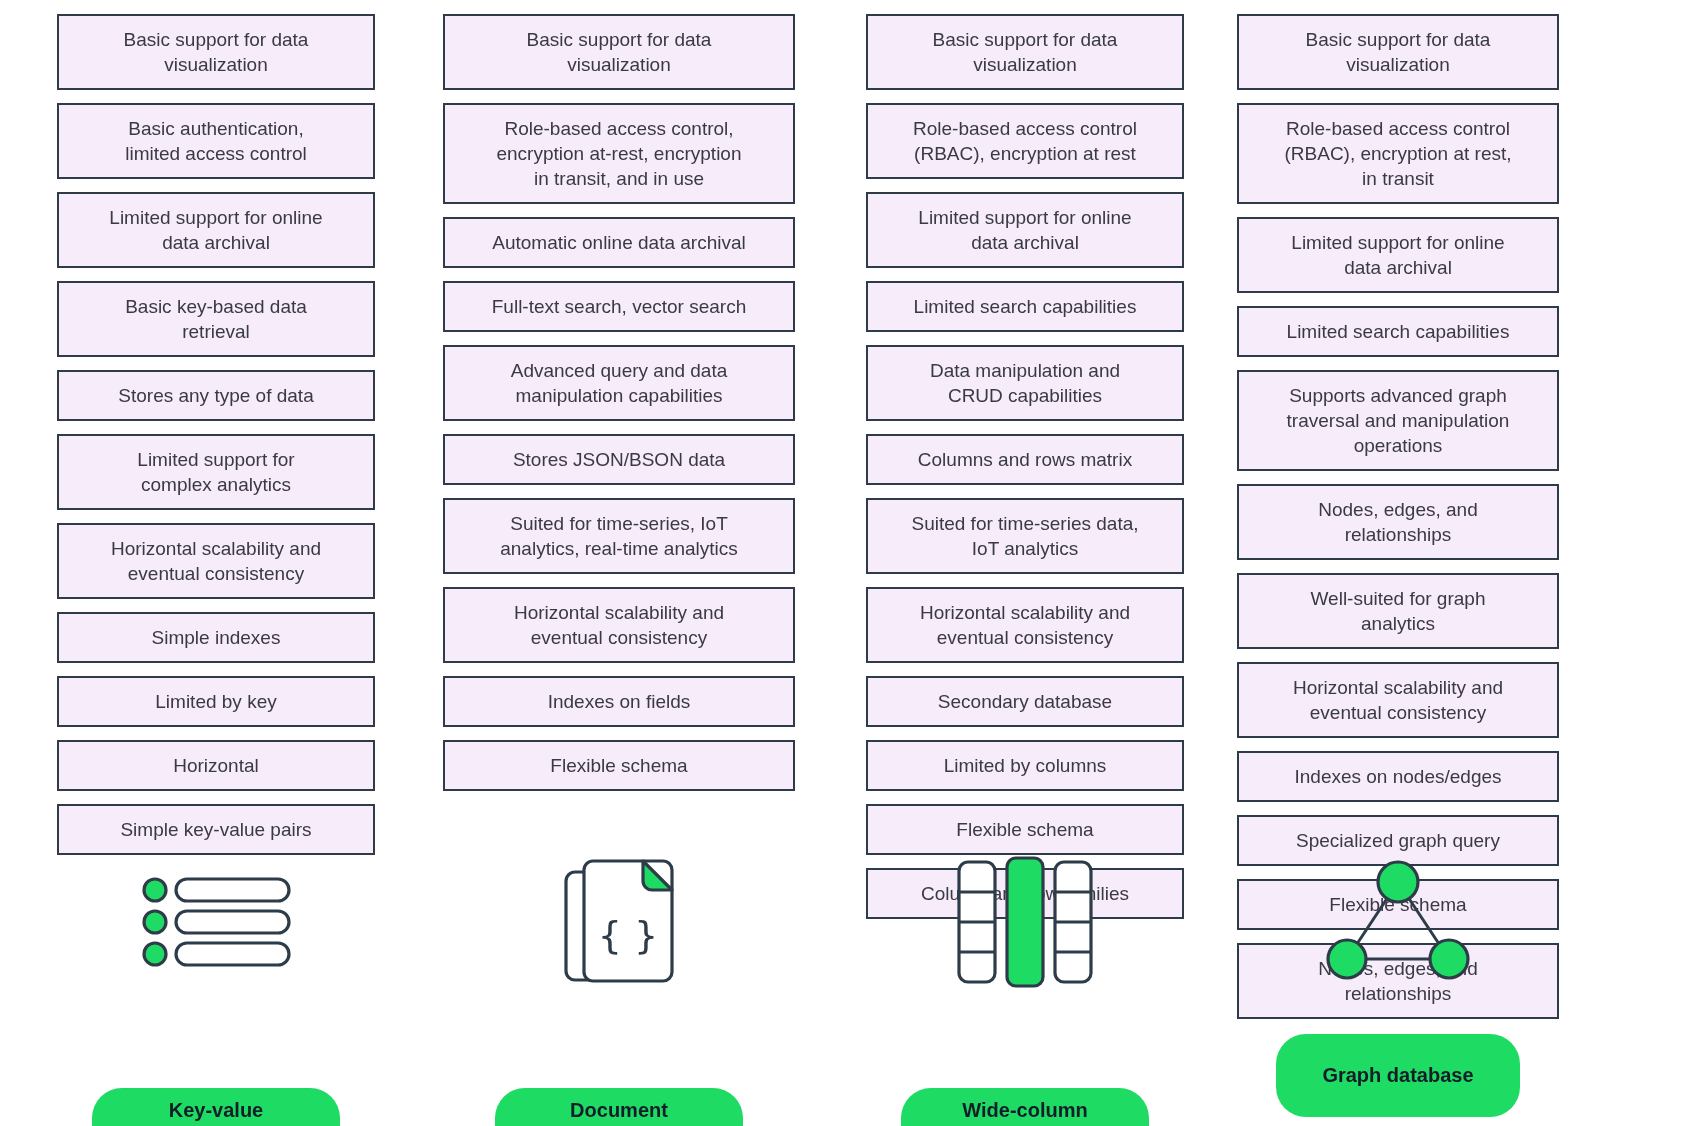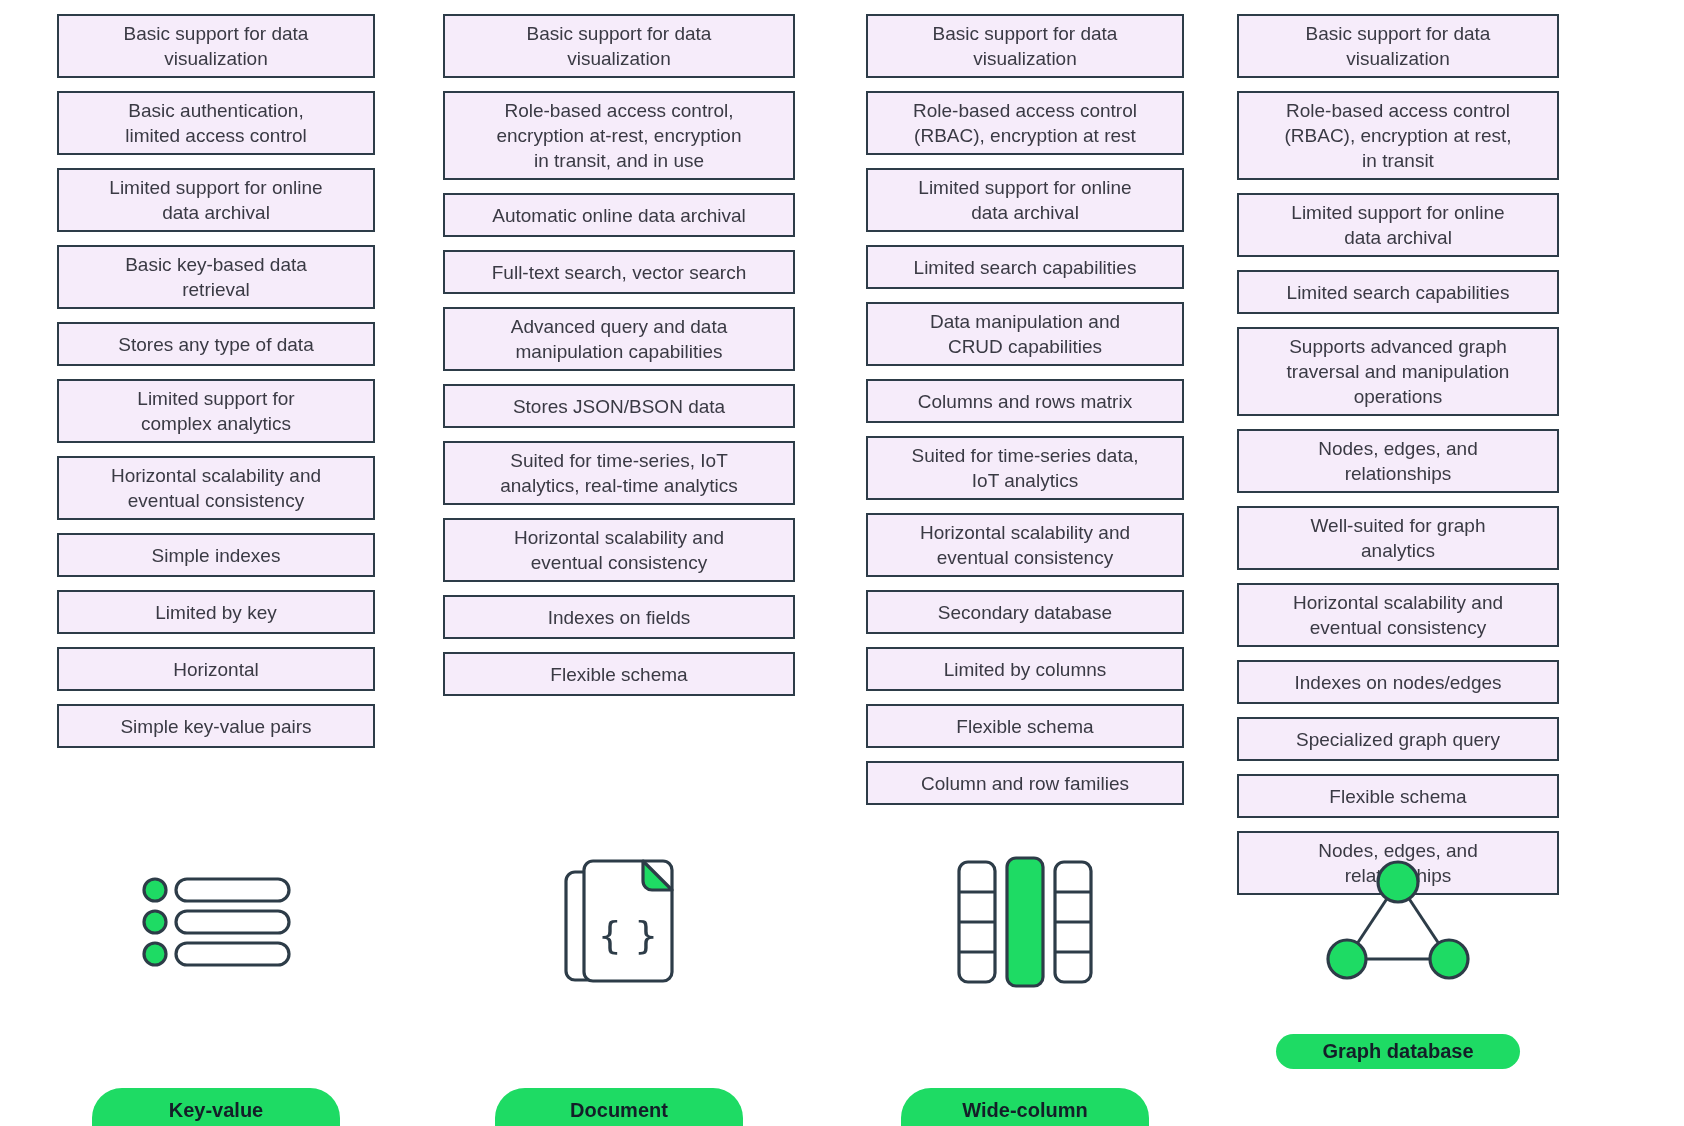--- a/index.html
+++ b/index.html
@@ -20,37 +20,37 @@
   #col-0{left:57px;width:318px;}
   #col-1{left:443px;width:352px;}
   #col-2{left:866px;width:318px;}
   #col-3{left:1237px;width:322px;}
 
   .box-list{display:flex;flex-direction:column;gap:13px;margin-top:14px;}
   .feature-box{
     background:var(--box-fill);
     border:2.5px solid var(--box-border);
     display:flex;align-items:center;justify-content:center;
-    text-align:center;min-height:44px;padding:5px 12px;
+    text-align:center;min-height:44px;padding:11px 12px;
     font-size:19px;line-height:25px;color:var(--text);
     white-space:pre-line;
   }
   .icon-zone{
     position:absolute;top:822px;left:0;right:0;height:200px;
     display:flex;align-items:center;justify-content:center;
   }
   .pill{
     position:absolute;top:1088px;left:50%;transform:translateX(-50%);
     background:var(--green);border-radius:30px;
     min-width:248px;padding:9px 30px;
     display:flex;align-items:center;justify-content:center;
     text-align:center;font-weight:bold;font-size:20px;line-height:27px;
     color:var(--label-text);white-space:pre-line;
   }
-  #col-3 .pill{top:1034px;min-width:244px;padding:4px 30px;}
+  #col-3 .pill{top:1034px;min-width:244px;padding:28px 30px;}
 
   
   .green-fill{fill:var(--green);}
   .white-fill{fill:#ffffff;}
   .dark-stroke{stroke:var(--box-border);stroke-width:3.2;}
   .dark-line{stroke:var(--box-border);stroke-width:3;fill:none;}
   .brace-text{
     fill:var(--box-border);
     font-family:"DejaVu Sans",sans-serif;
     font-size:38px;

